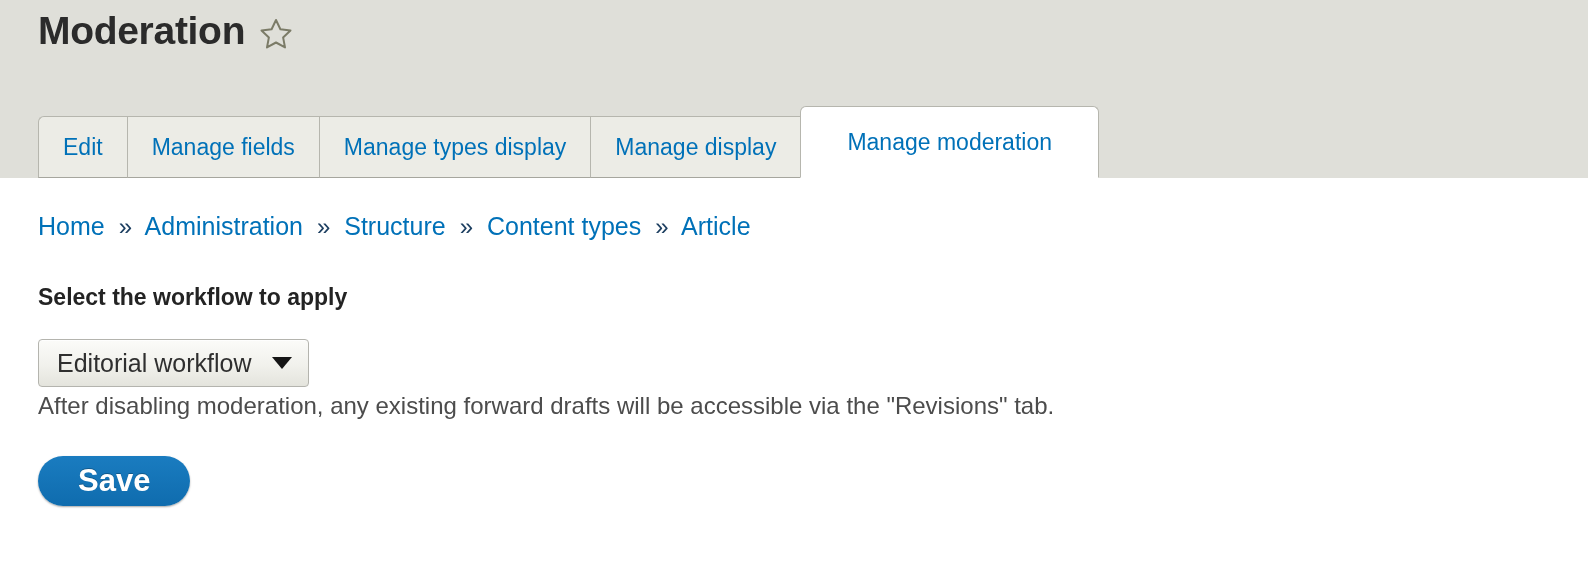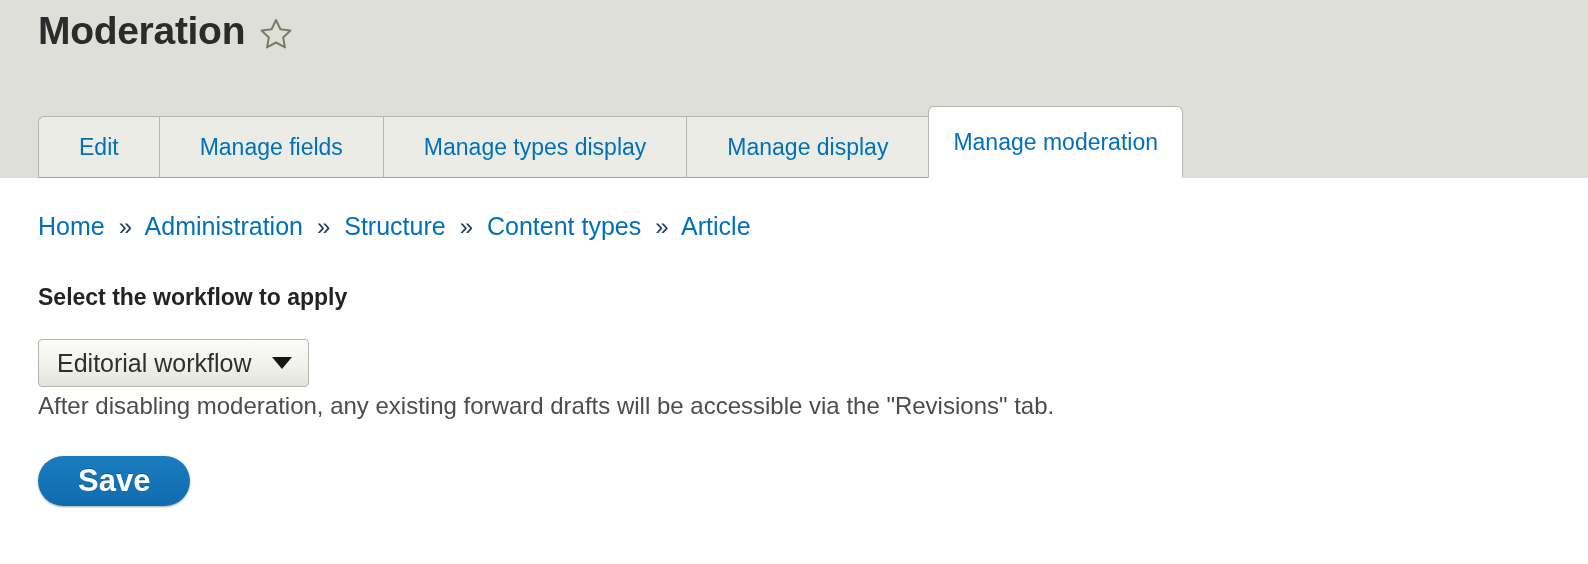--- a/index.html
+++ b/index.html
@@ -64,21 +64,21 @@
     position: relative;
     height: 62px;
     box-sizing: border-box;
     background: #ecece6;
     border: 1px solid #b6b6ae;
     border-bottom: 1px solid #a6a69e;
     border-right: none;
     display: flex;
     align-items: center;
     justify-content: center;
-    padding: 0 40px;
+    padding: 0 24px;
     font-size: 23px;
     color: #0071b8;
     white-space: nowrap;
     cursor: pointer;
   }
   .tab:first-child {
     border-top-left-radius: 6px;
   }
   .tab.last-plain {
     border-right: 1px solid #b6b6ae;
@@ -86,21 +86,21 @@
   }
   .tab.active {
     background: #ffffff;
     height: 72px;
     border: 1px solid #b6b6ae;
     border-bottom: 1px solid #ffffff;
     border-top-left-radius: 6px;
     border-top-right-radius: 6px;
     margin-left: -1px;
     z-index: 3;
-    padding: 0 24px;
+    padding: 0 46px;
   }
 
   
   .content {
     position: absolute;
     left: 0;
     top: 178px;
     width: 1459px;
     height: 386px;
     background: #ffffff;

